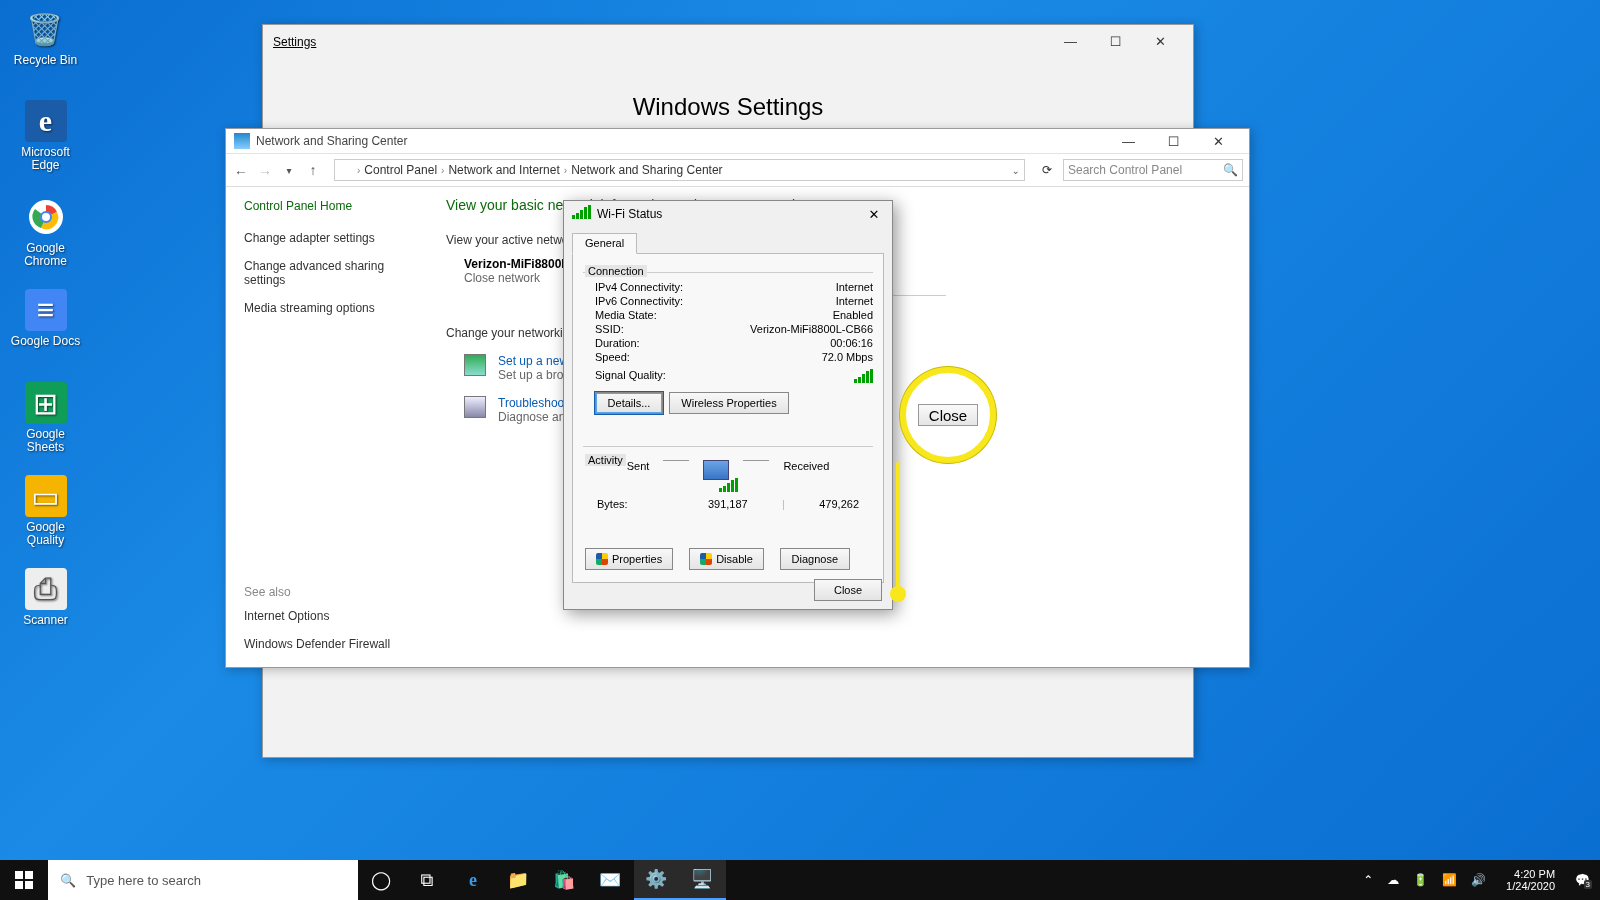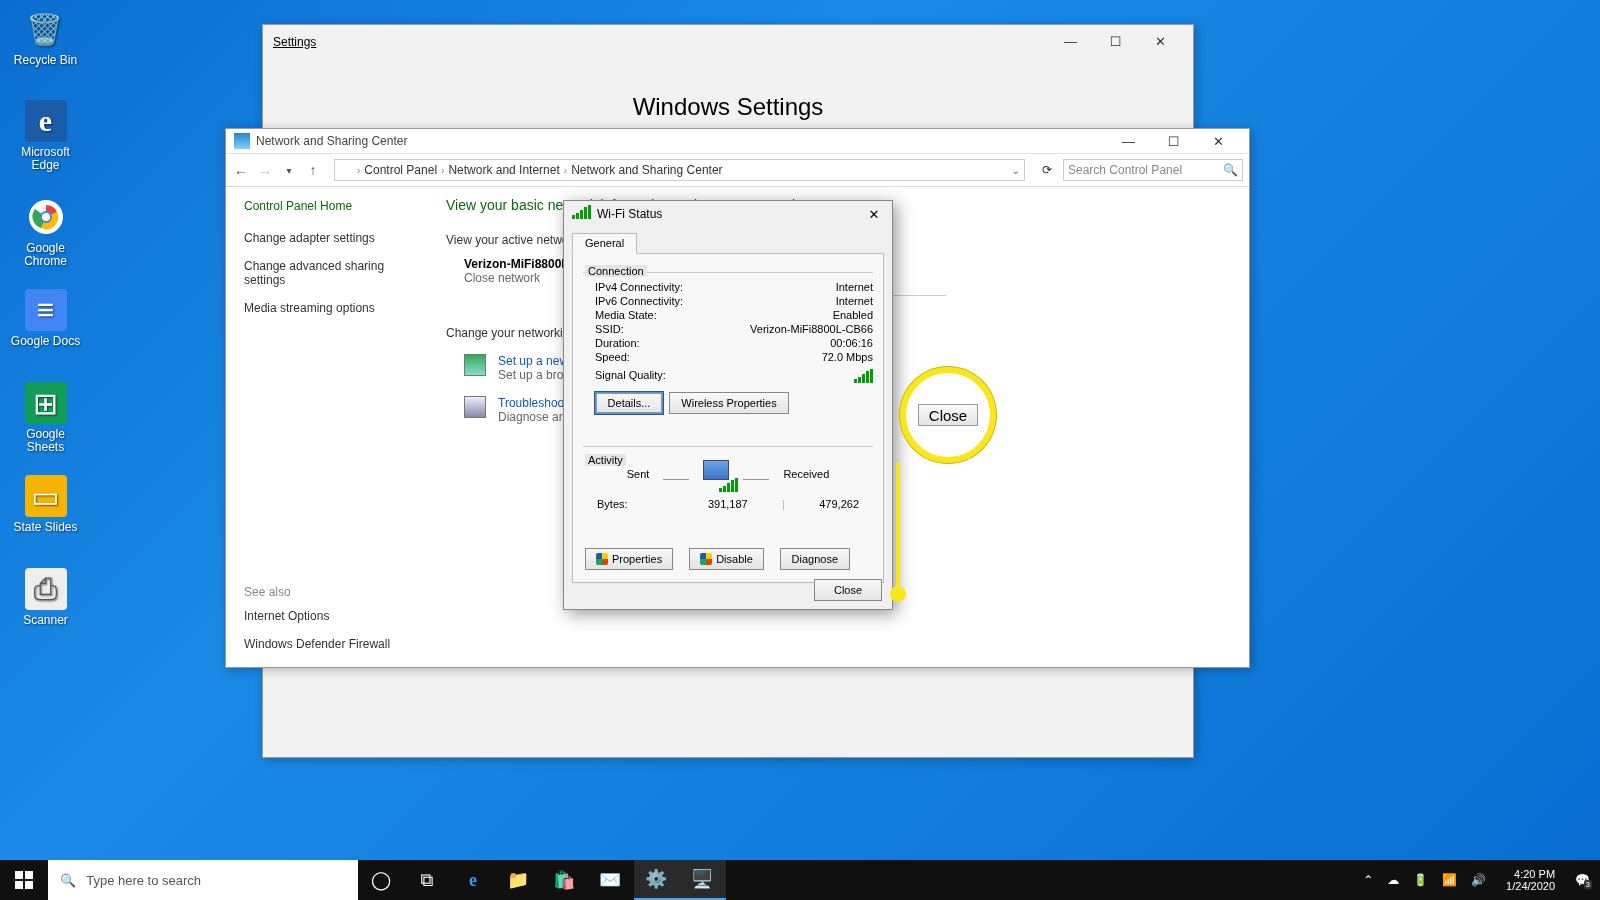--- a/index.html
+++ b/index.html
@@ -109,21 +109,21 @@
 <div class="desktop-icon" style="left:8px; top:289px;">
     <div class="iconbox" style="background:#4285f4;border-radius:4px;color:#fff">≡</div>
     <div class="di-label">Google Docs</div>
   </div>
 <div class="desktop-icon" style="left:8px; top:382px;">
     <div class="iconbox" style="background:#0f9d58;border-radius:4px;color:#fff">⊞</div>
     <div class="di-label">Google Sheets</div>
   </div>
 <div class="desktop-icon" style="left:8px; top:475px;">
     <div class="iconbox" style="background:#f4b400;border-radius:4px;color:#fff">▭</div>
-    <div class="di-label">State Slides</div>
+    <div class="di-label">Google Quality</div>
   </div>
 <div class="desktop-icon" style="left:8px; top:568px;">
     <div class="iconbox" style="background:#eee;border-radius:4px;color:#555">⎙</div>
     <div class="di-label">Scanner</div>
   </div>
 
 <div class="win settings">
   <div class="titlebar">
     <span class="title">Settings</span>
     <span class="winbtn">—</span>
@@ -259,21 +259,21 @@
         </div>
       <div style="display:flex;gap:6px;margin:8px 0 0 22px">
         <button class="btnwin focused" style="width:68px">Details...</button>
         <button class="btnwin" style="width:120px">Wireless Properties</button>
       </div>
     </div>
 
     <div class="groupbox" style="top:192px"></div>
     <div class="grouplabel" style="top:200px">Activity</div>
     <div style="position:absolute;top:202px;left:10px;right:10px">
-      <div style="display:flex;align-items:flex-end;justify-content:center;gap:14px;padding:4px 0">
+      <div style="display:flex;align-items:flex-start;justify-content:center;gap:14px;padding:4px 0">
         <span>Sent</span>
         <span style="width:26px;border-top:1px solid #999"></span>
         <div class="activity-graphic">
           <div class="pc"></div>
         </div>
         <span style="width:26px;border-top:1px solid #999"></span>
         <span>Received</span>
       </div>
       <div style="display:flex;justify-content:center;margin-top:-2px">
           <span class="signal-bars" style="height:10px">

